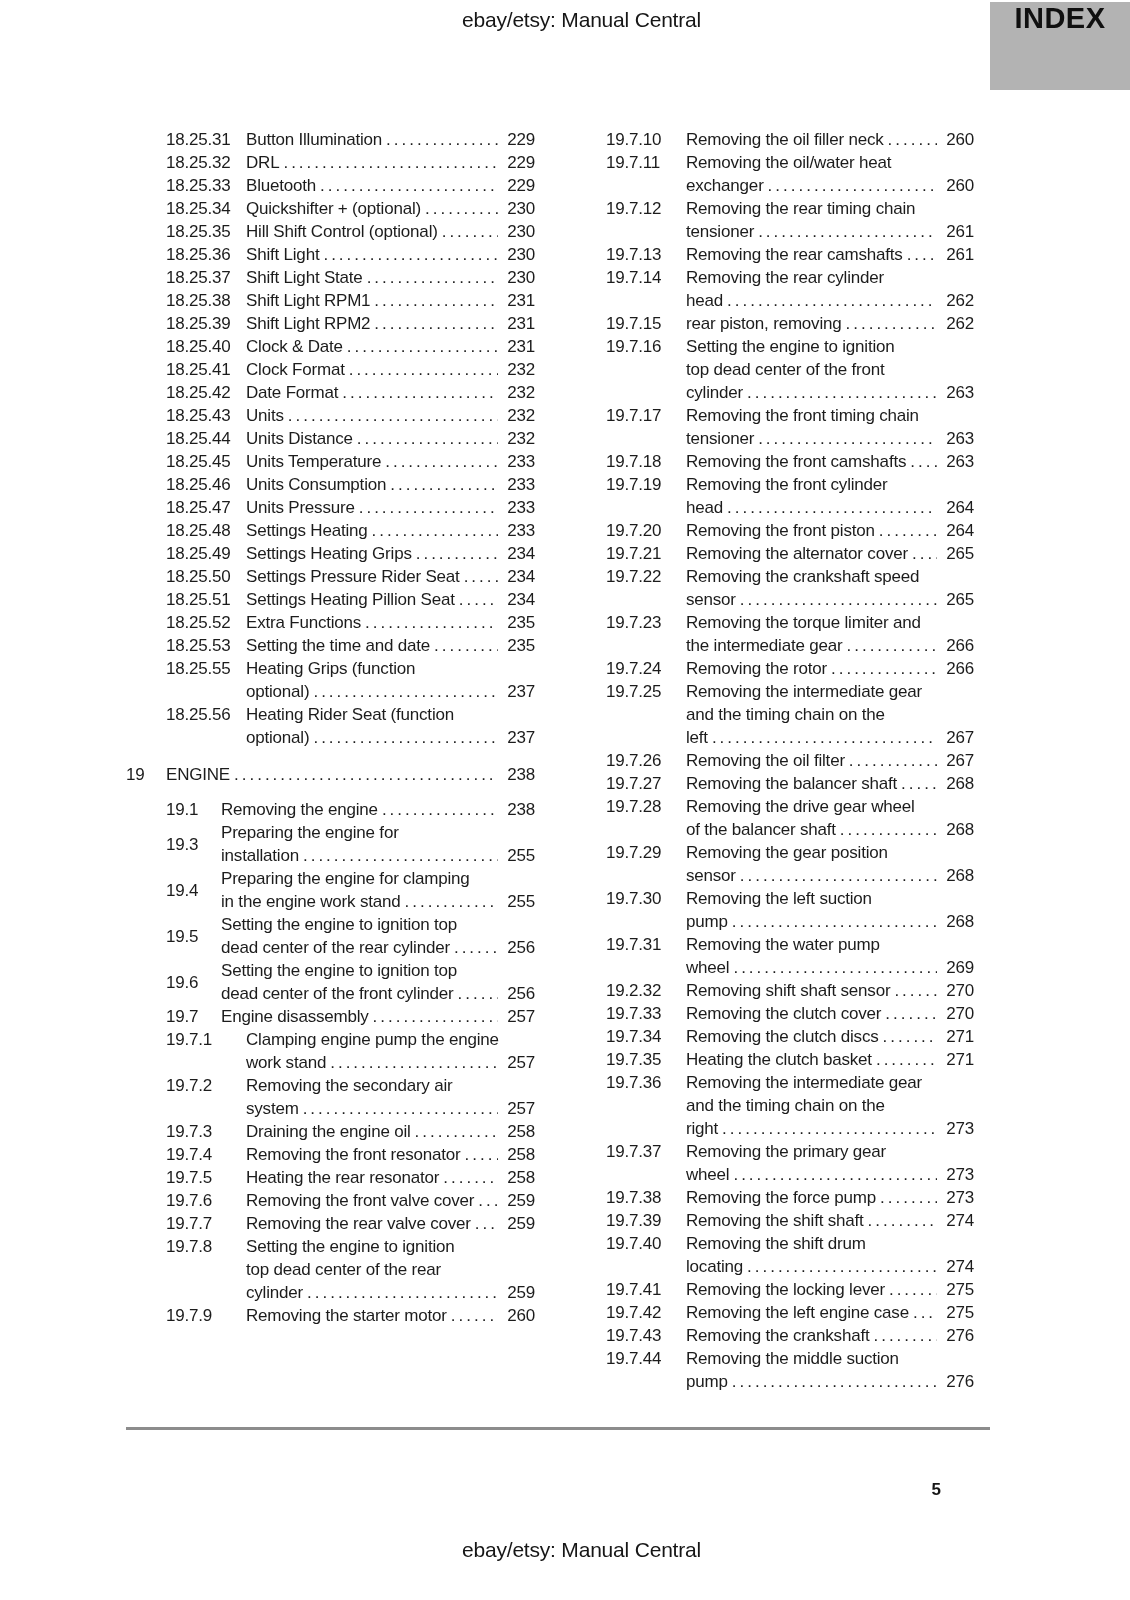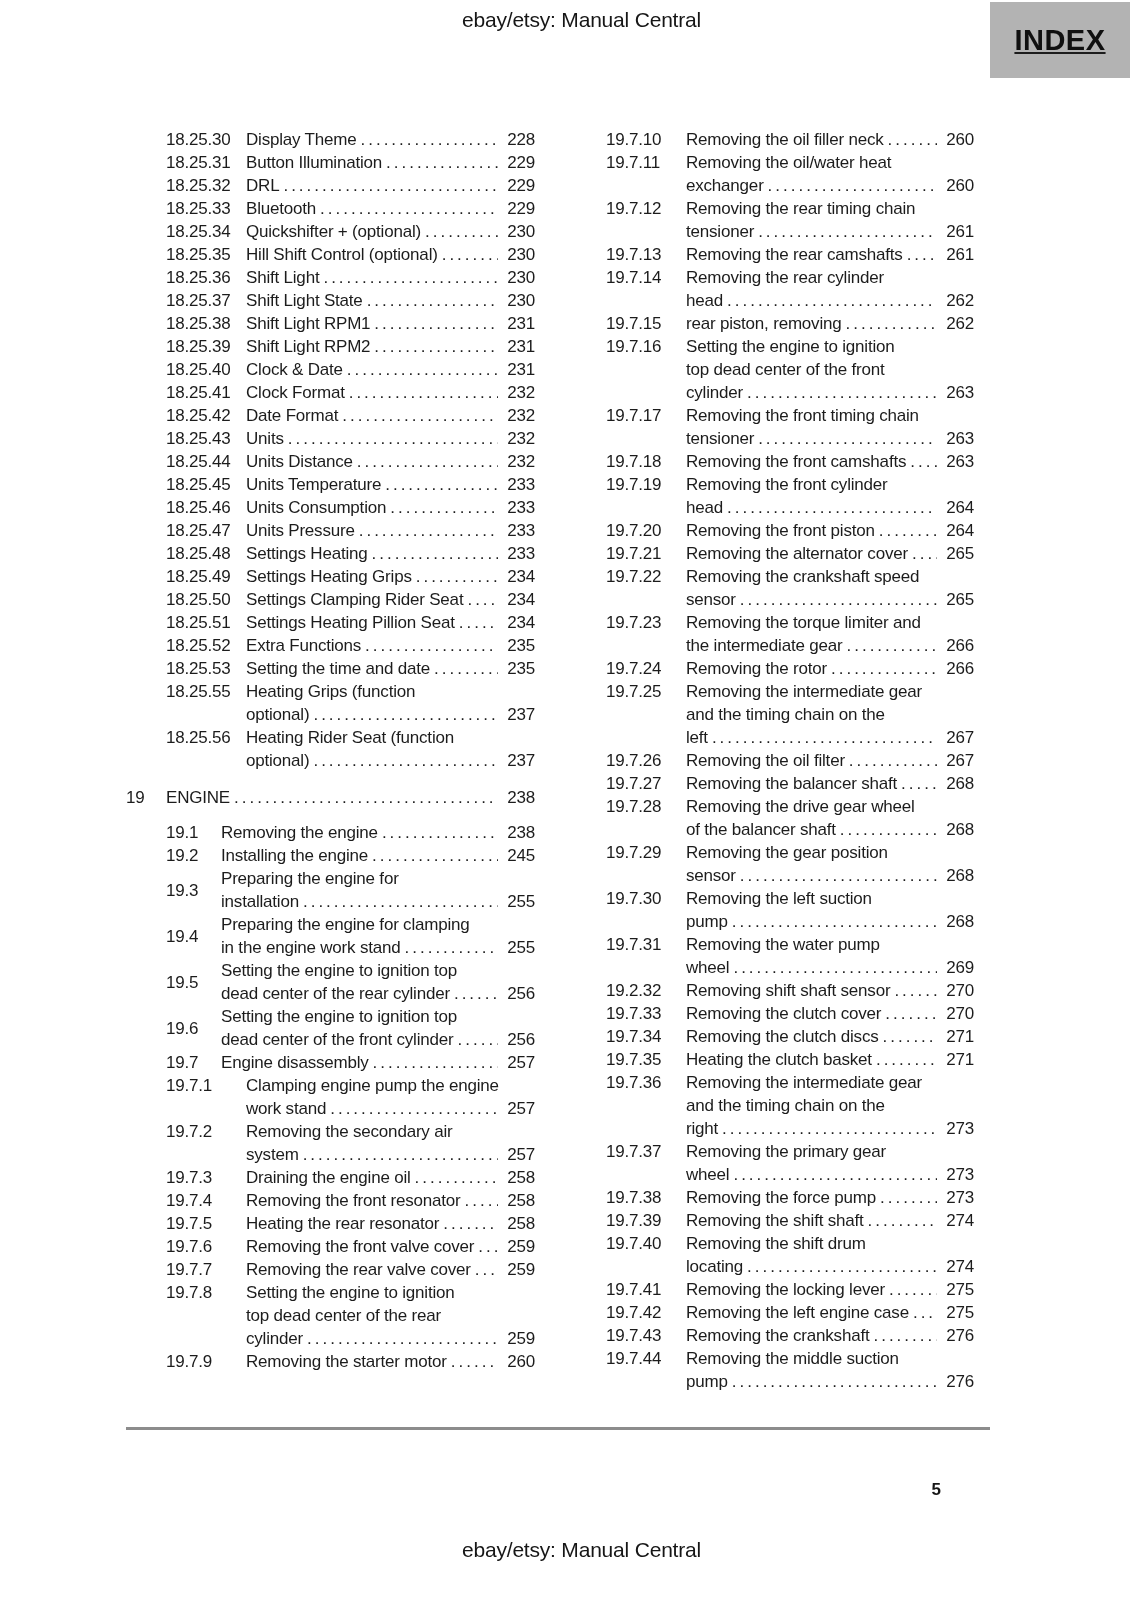--- a/index.html
+++ b/index.html
@@ -15,23 +15,23 @@
 
   
   .header-title {
     position:absolute; top:8px; left:0; width:100%;
     text-align:center;
     font-size:21px; color:#161616;
     letter-spacing:-0.2px;
   }
   .index-tab {
     position:absolute; top:2px; right:0;
-    width:140px; height:76px;
+    width:140px; height:88px;
     background:#b3b3b3;
-    display:flex; align-items:center; justify-content:center;text-decoration:underline;
+    display:flex; align-items:flex-start; justify-content:center;
   }
   .index-label {
     font-size:29px; font-weight:bold; color:#101010;
     letter-spacing:0.5px;
   }
 
   
   .toc {
     position:absolute; top:128px; left:93px;
     display:flex; gap:31px;
@@ -91,30 +91,20 @@
 
   <div class="header-title">ebay/etsy: Manual Central</div>
 
   <div class="index-tab" style="background: rgb(179, 179, 179);">
     <span class="index-label">INDEX</span>
   </div>
 
   <div class="toc">
     <div class="col" id="col-left">
         <div class="entry l3">
-          <span class="num">18.25.30</span>
-          <div class="body">
-            <div class="lastline">
-              <span class="txt">Display Theme</span>
-              <span class="dots"></span>
-              <span class="pg">228</span>
-            </div>
-          </div>
-        </div>
-        <div class="entry l3">
           <span class="num">18.25.31</span>
           <div class="body">
             <div class="lastline">
               <span class="txt">Button Illumination</span>
               <span class="dots"></span>
               <span class="pg">229</span>
             </div>
           </div>
         </div>
         <div class="entry l3">
@@ -294,21 +284,21 @@
               <span class="txt">Settings Heating Grips</span>
               <span class="dots"></span>
               <span class="pg">234</span>
             </div>
           </div>
         </div>
         <div class="entry l3">
           <span class="num">18.25.50</span>
           <div class="body">
             <div class="lastline">
-              <span class="txt">Settings Clamping Rider Seat</span>
+              <span class="txt">Settings Pressure Rider Seat</span>
               <span class="dots"></span>
               <span class="pg">234</span>
             </div>
           </div>
         </div>
         <div class="entry l3">
           <span class="num">18.25.51</span>
           <div class="body">
             <div class="lastline">
               <span class="txt">Settings Heating Pillion Seat</span>
@@ -373,30 +363,20 @@
           <span class="num">19.1</span>
           <div class="body">
             <div class="lastline">
               <span class="txt">Removing the engine</span>
               <span class="dots"></span>
               <span class="pg">238</span>
             </div>
           </div>
         </div>
         <div class="entry l2">
-          <span class="num">19.2</span>
-          <div class="body">
-            <div class="lastline">
-              <span class="txt">Installing the engine</span>
-              <span class="dots"></span>
-              <span class="pg">245</span>
-            </div>
-          </div>
-        </div>
-        <div class="entry l2">
           <span class="num">19.3</span>
           <div class="body">
             <div class="line">Preparing the engine for</div>
             <div class="lastline">
               <span class="txt">installation</span>
               <span class="dots"></span>
               <span class="pg">255</span>
             </div>
           </div>
         </div>

